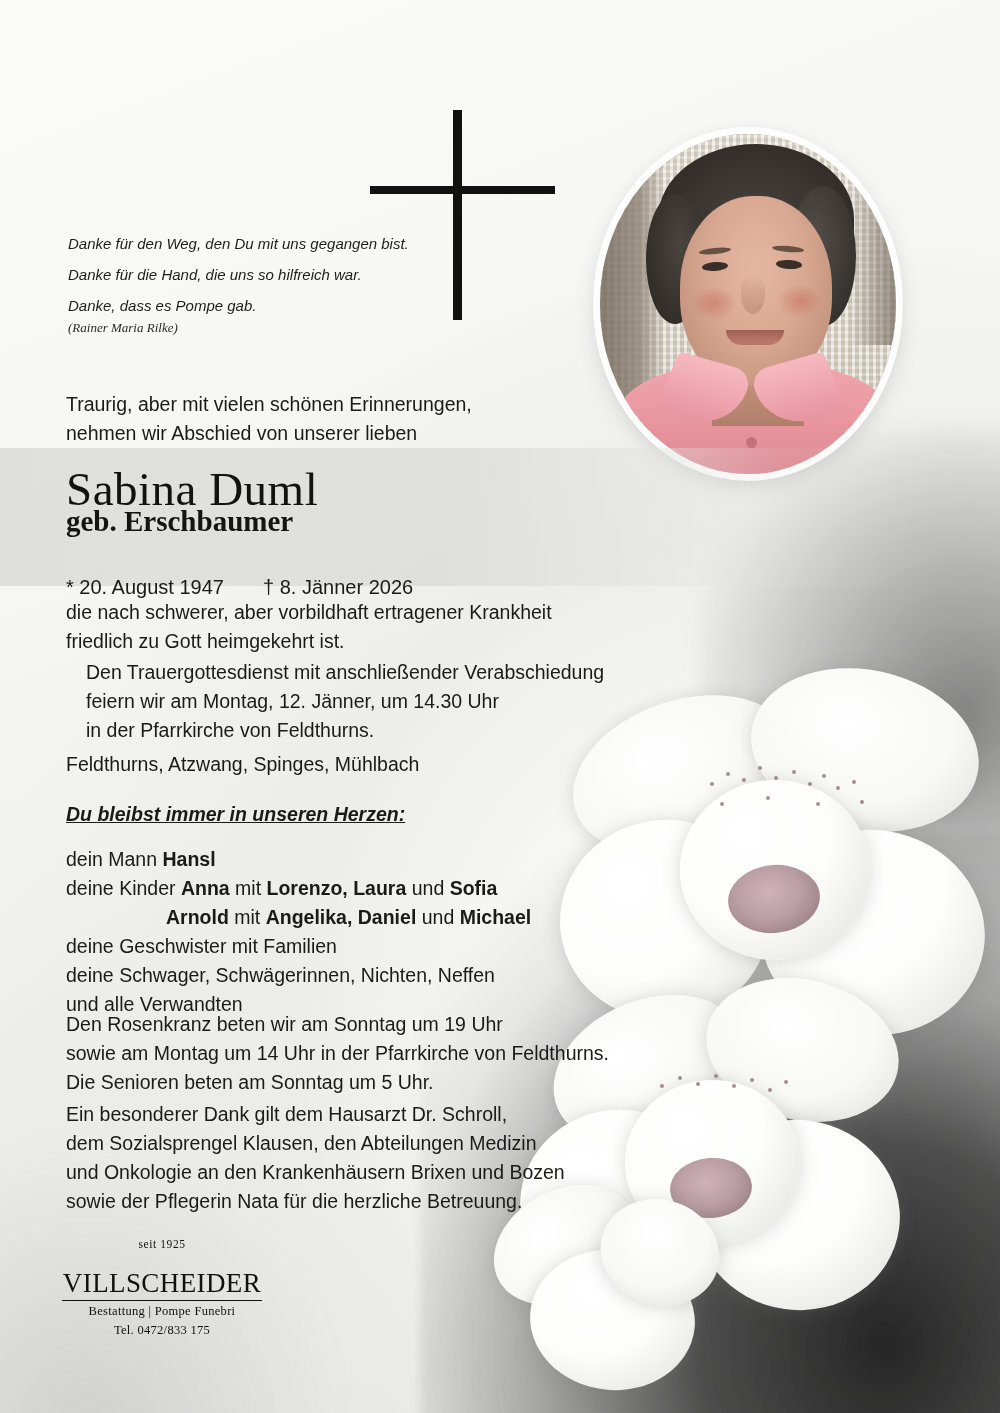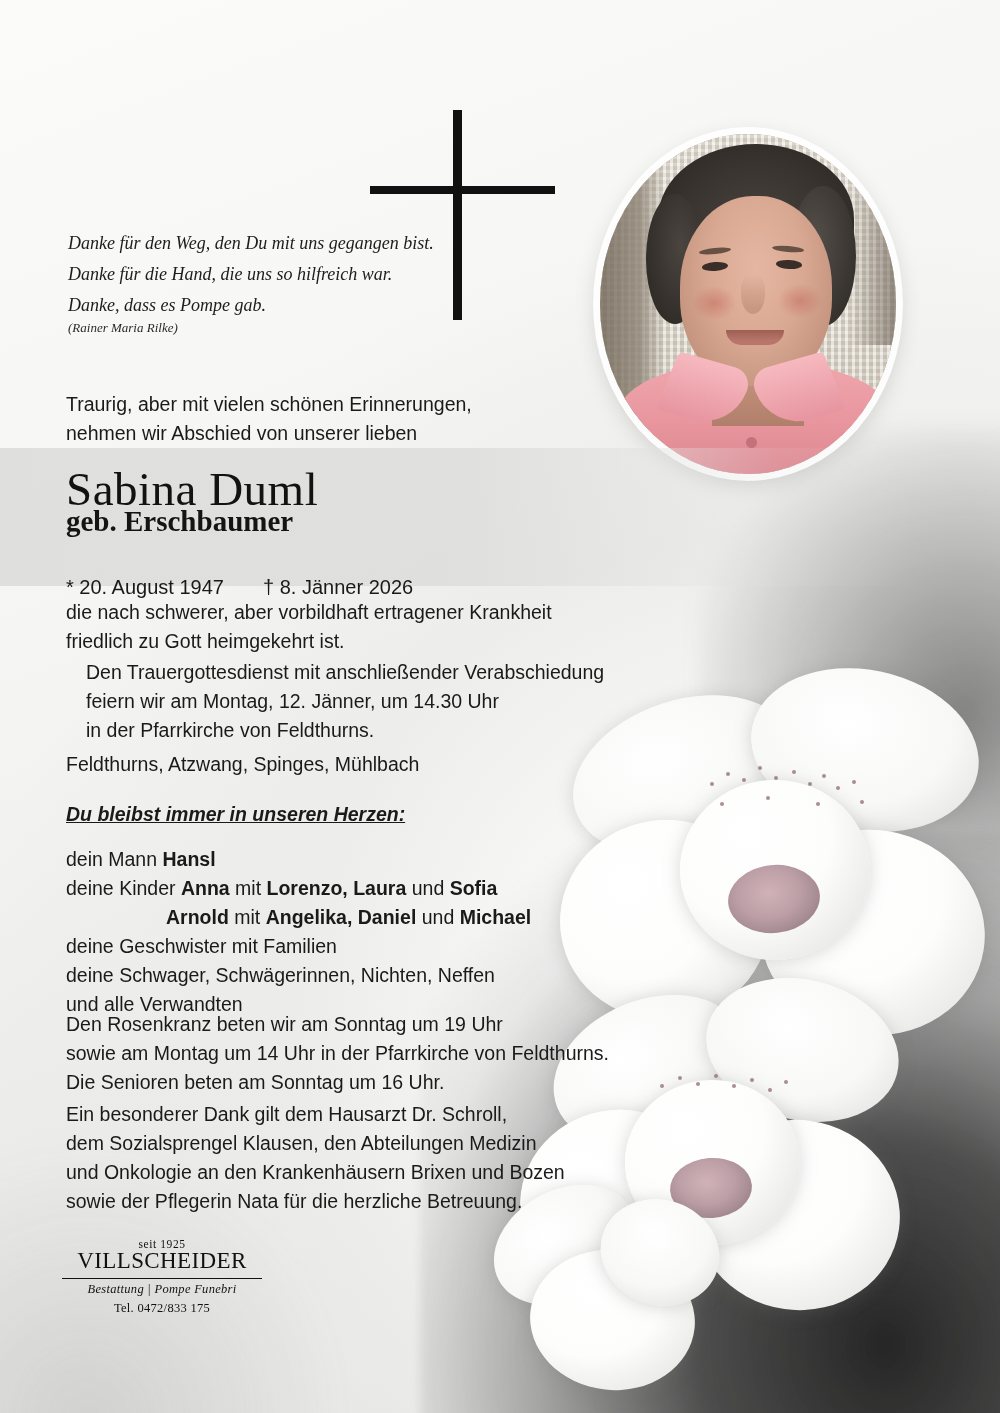--- a/index.html
+++ b/index.html
@@ -222,23 +222,23 @@
     position:absolute; left: 146px; bottom: 26px; width: 11px; height: 11px;
     border-radius: 50%; background: #c4717c;
   }
 
   
   .quote {
     position: absolute;
     left: 68px;
     top: 228px;
     width: 420px;
-    font-family: Liberation Serif, serif;
+    font-family: Liberation Sans, sans-serif;
     font-style: italic;
-    font-size: 18px;
+    font-size: 15px;
     line-height: 31px;
     color: #1d1d1d;
   }
   .quote-author {
     position: absolute;
     left: 68px;
     top: 320px;
     font-family: "Liberation Serif", serif;
     font-style: italic;
     font-size: 13px;
@@ -323,33 +323,33 @@
     text-align: center;
     font-family: "Liberation Serif", serif;
     color: #111;
   }
   .logo-seit {
     font-size: 11.5px;
     letter-spacing: 0.6px;
     margin-bottom: -4px;
   }
   .logo-name {
-    font-size: 23px;
+    font-size: 27px;
     letter-spacing: 0.4px;
     line-height: 30px;
+    margin-top: 22px;
   }
   .logo-rule {
     height: 1px;
     background: #111;
     margin: 2px 0 3px 0;
   }
   .logo-sub {
     font-size: 12.5px;
     letter-spacing: 0.3px;
-    font-style: italic;
   }
   .logo-tel {
     font-size: 12.5px;
     margin-top: 4px;
     letter-spacing: 0.3px;
   }
 </style>
 </head>
 <body>
 
@@ -487,21 +487,21 @@
       <span class="fam-indent"></span><b>Arnold</b><span> mit </span><b>Angelika, Daniel</b><span> und </span><b>Michael</b>
     </div>
     <div>deine Geschwister mit Familien</div>
     <div>deine Schwager, Schwägerinnen, Nichten, Neffen</div>
     <div>und alle Verwandten</div>
   </div>
 
   <div class="body-text" id="para-rosary">
     <div>Den Rosenkranz beten wir am Sonntag um 19 Uhr</div>
     <div>sowie am Montag um 14 Uhr in der Pfarrkirche von Feldthurns.</div>
-    <div>Die Senioren beten am Sonntag um 16 Uhr.</div>
+    <div>Die Senioren beten am Sonntag um 5 Uhr.</div>
   </div>
 
   <div class="body-text" id="para-thanks">
     <div>Ein besonderer Dank gilt dem Hausarzt Dr. Schroll,</div>
     <div>dem Sozialsprengel Klausen, den Abteilungen Medizin</div>
     <div>und Onkologie an den Krankenhäusern Brixen und Bozen</div>
     <div>sowie der Pflegerin Nata für die herzliche Betreuung.</div>
   </div>
 
   <div class="logo">

